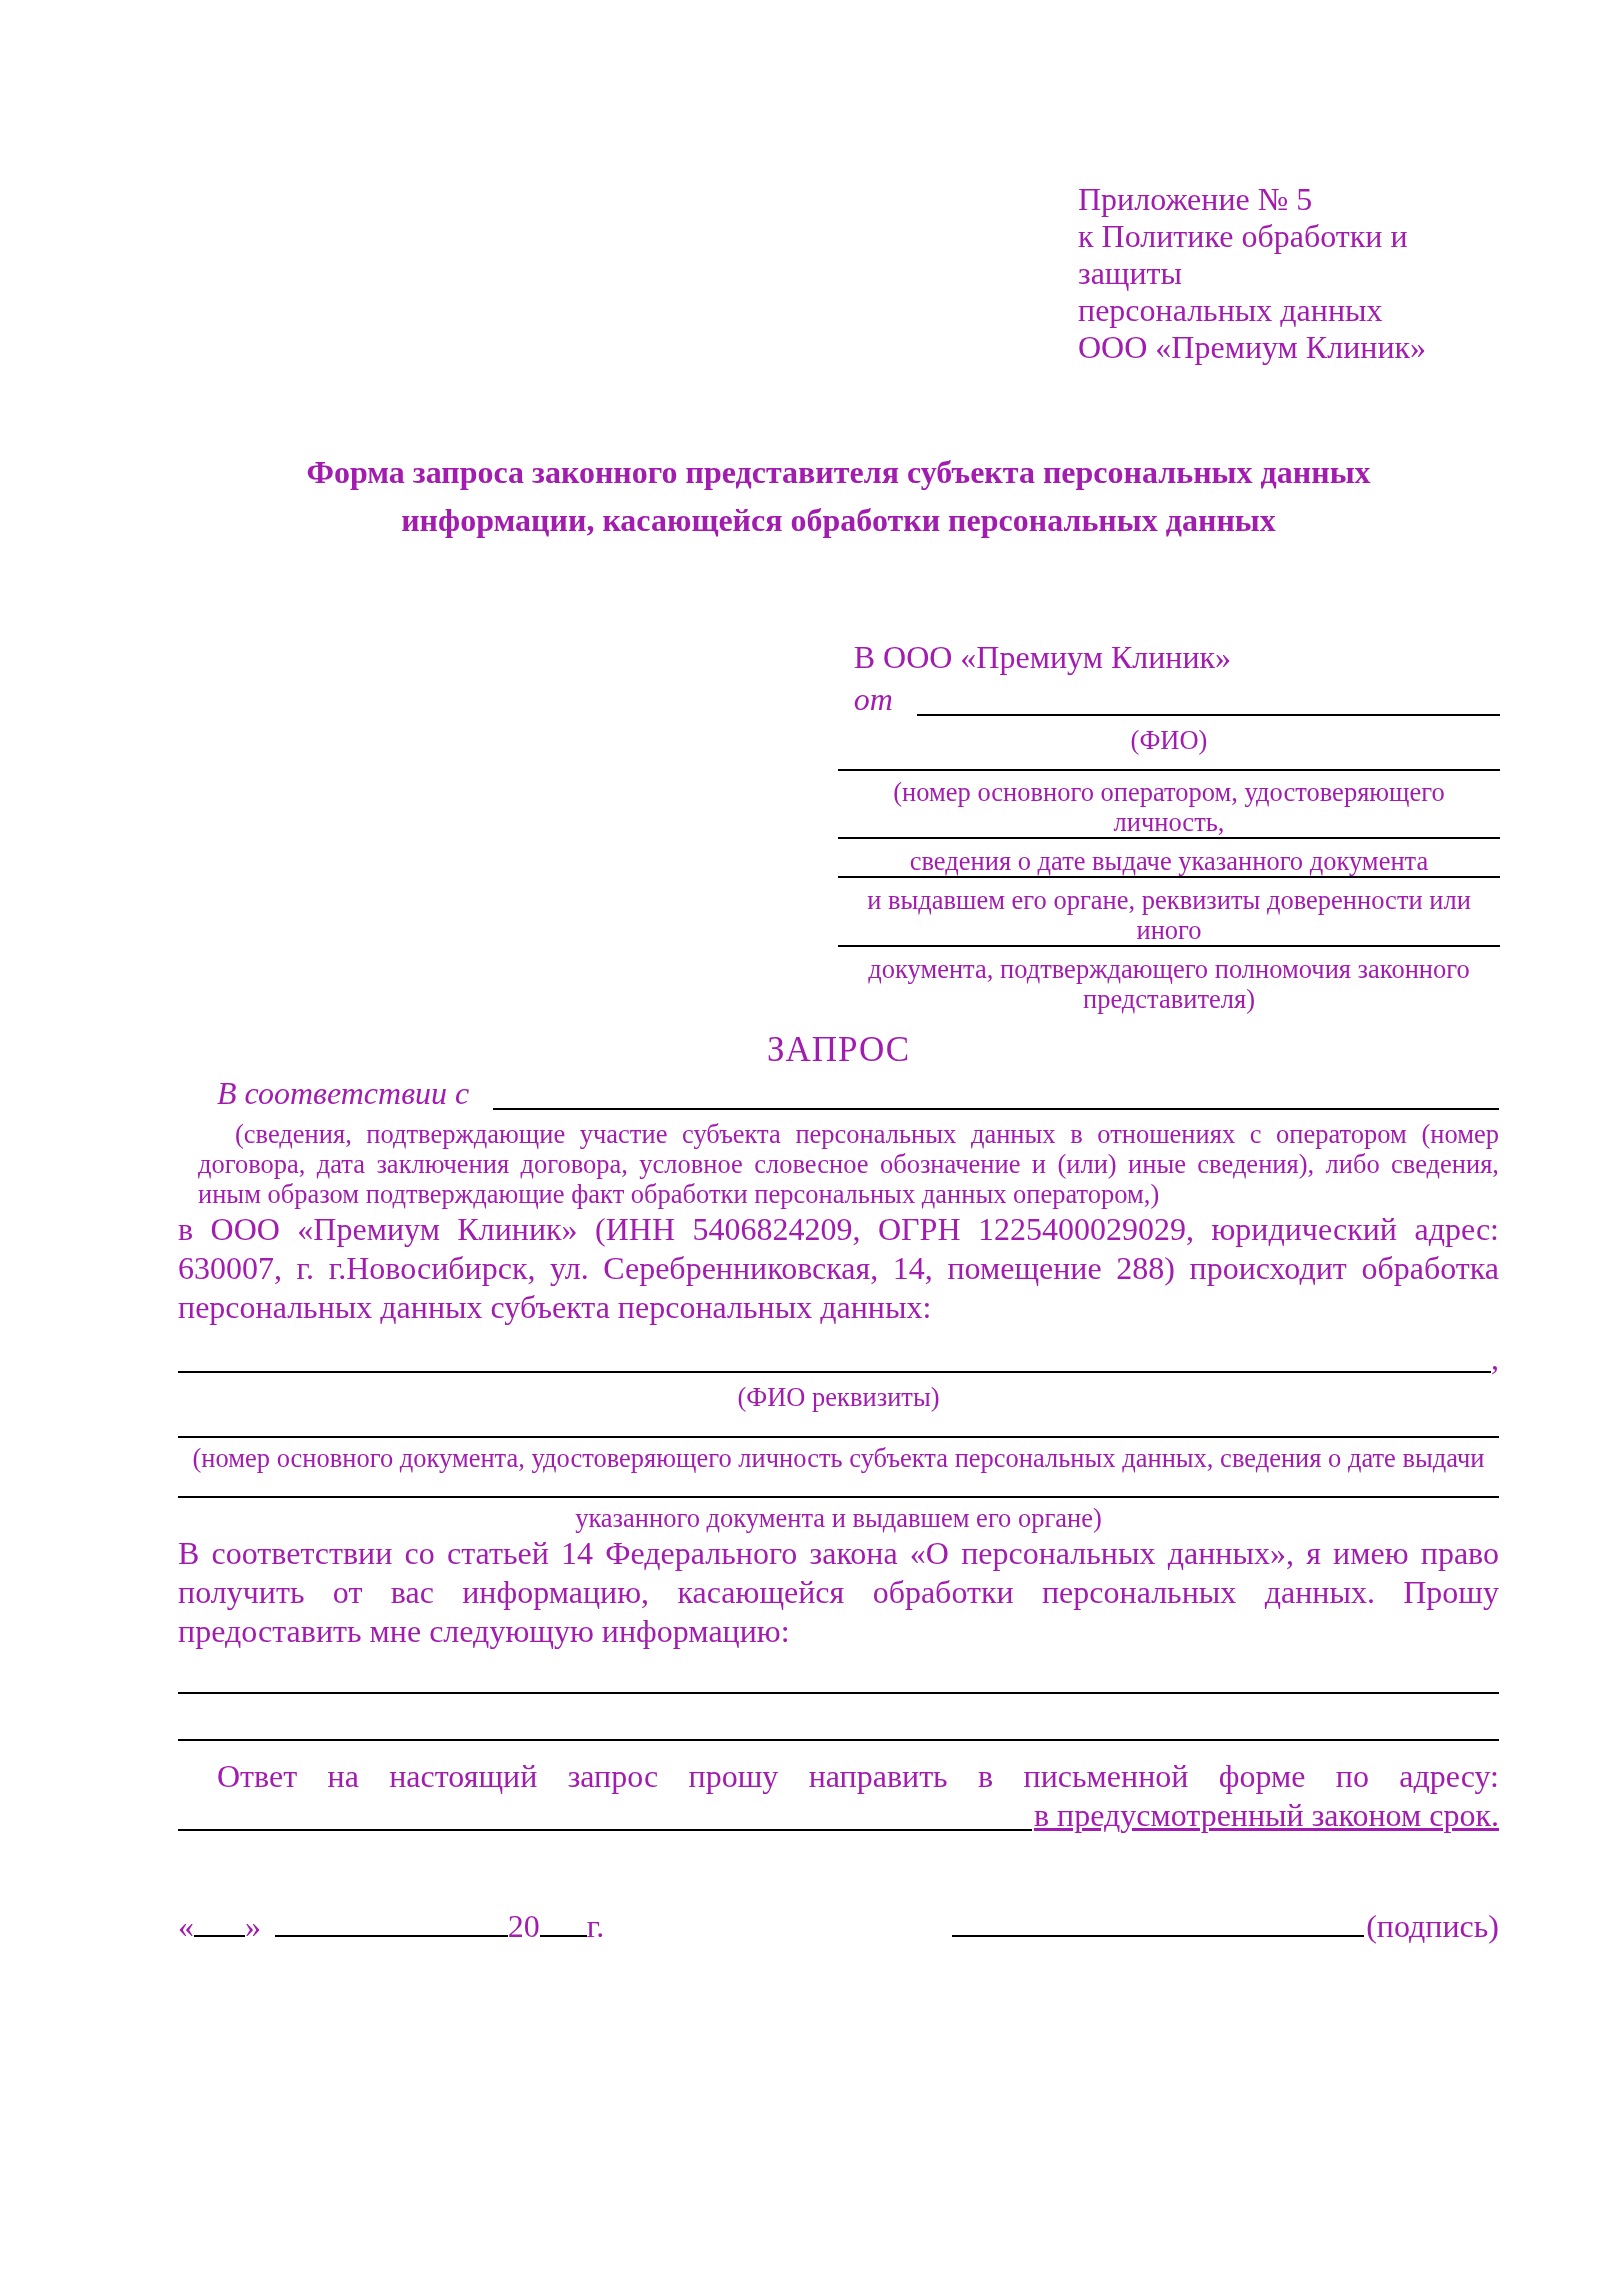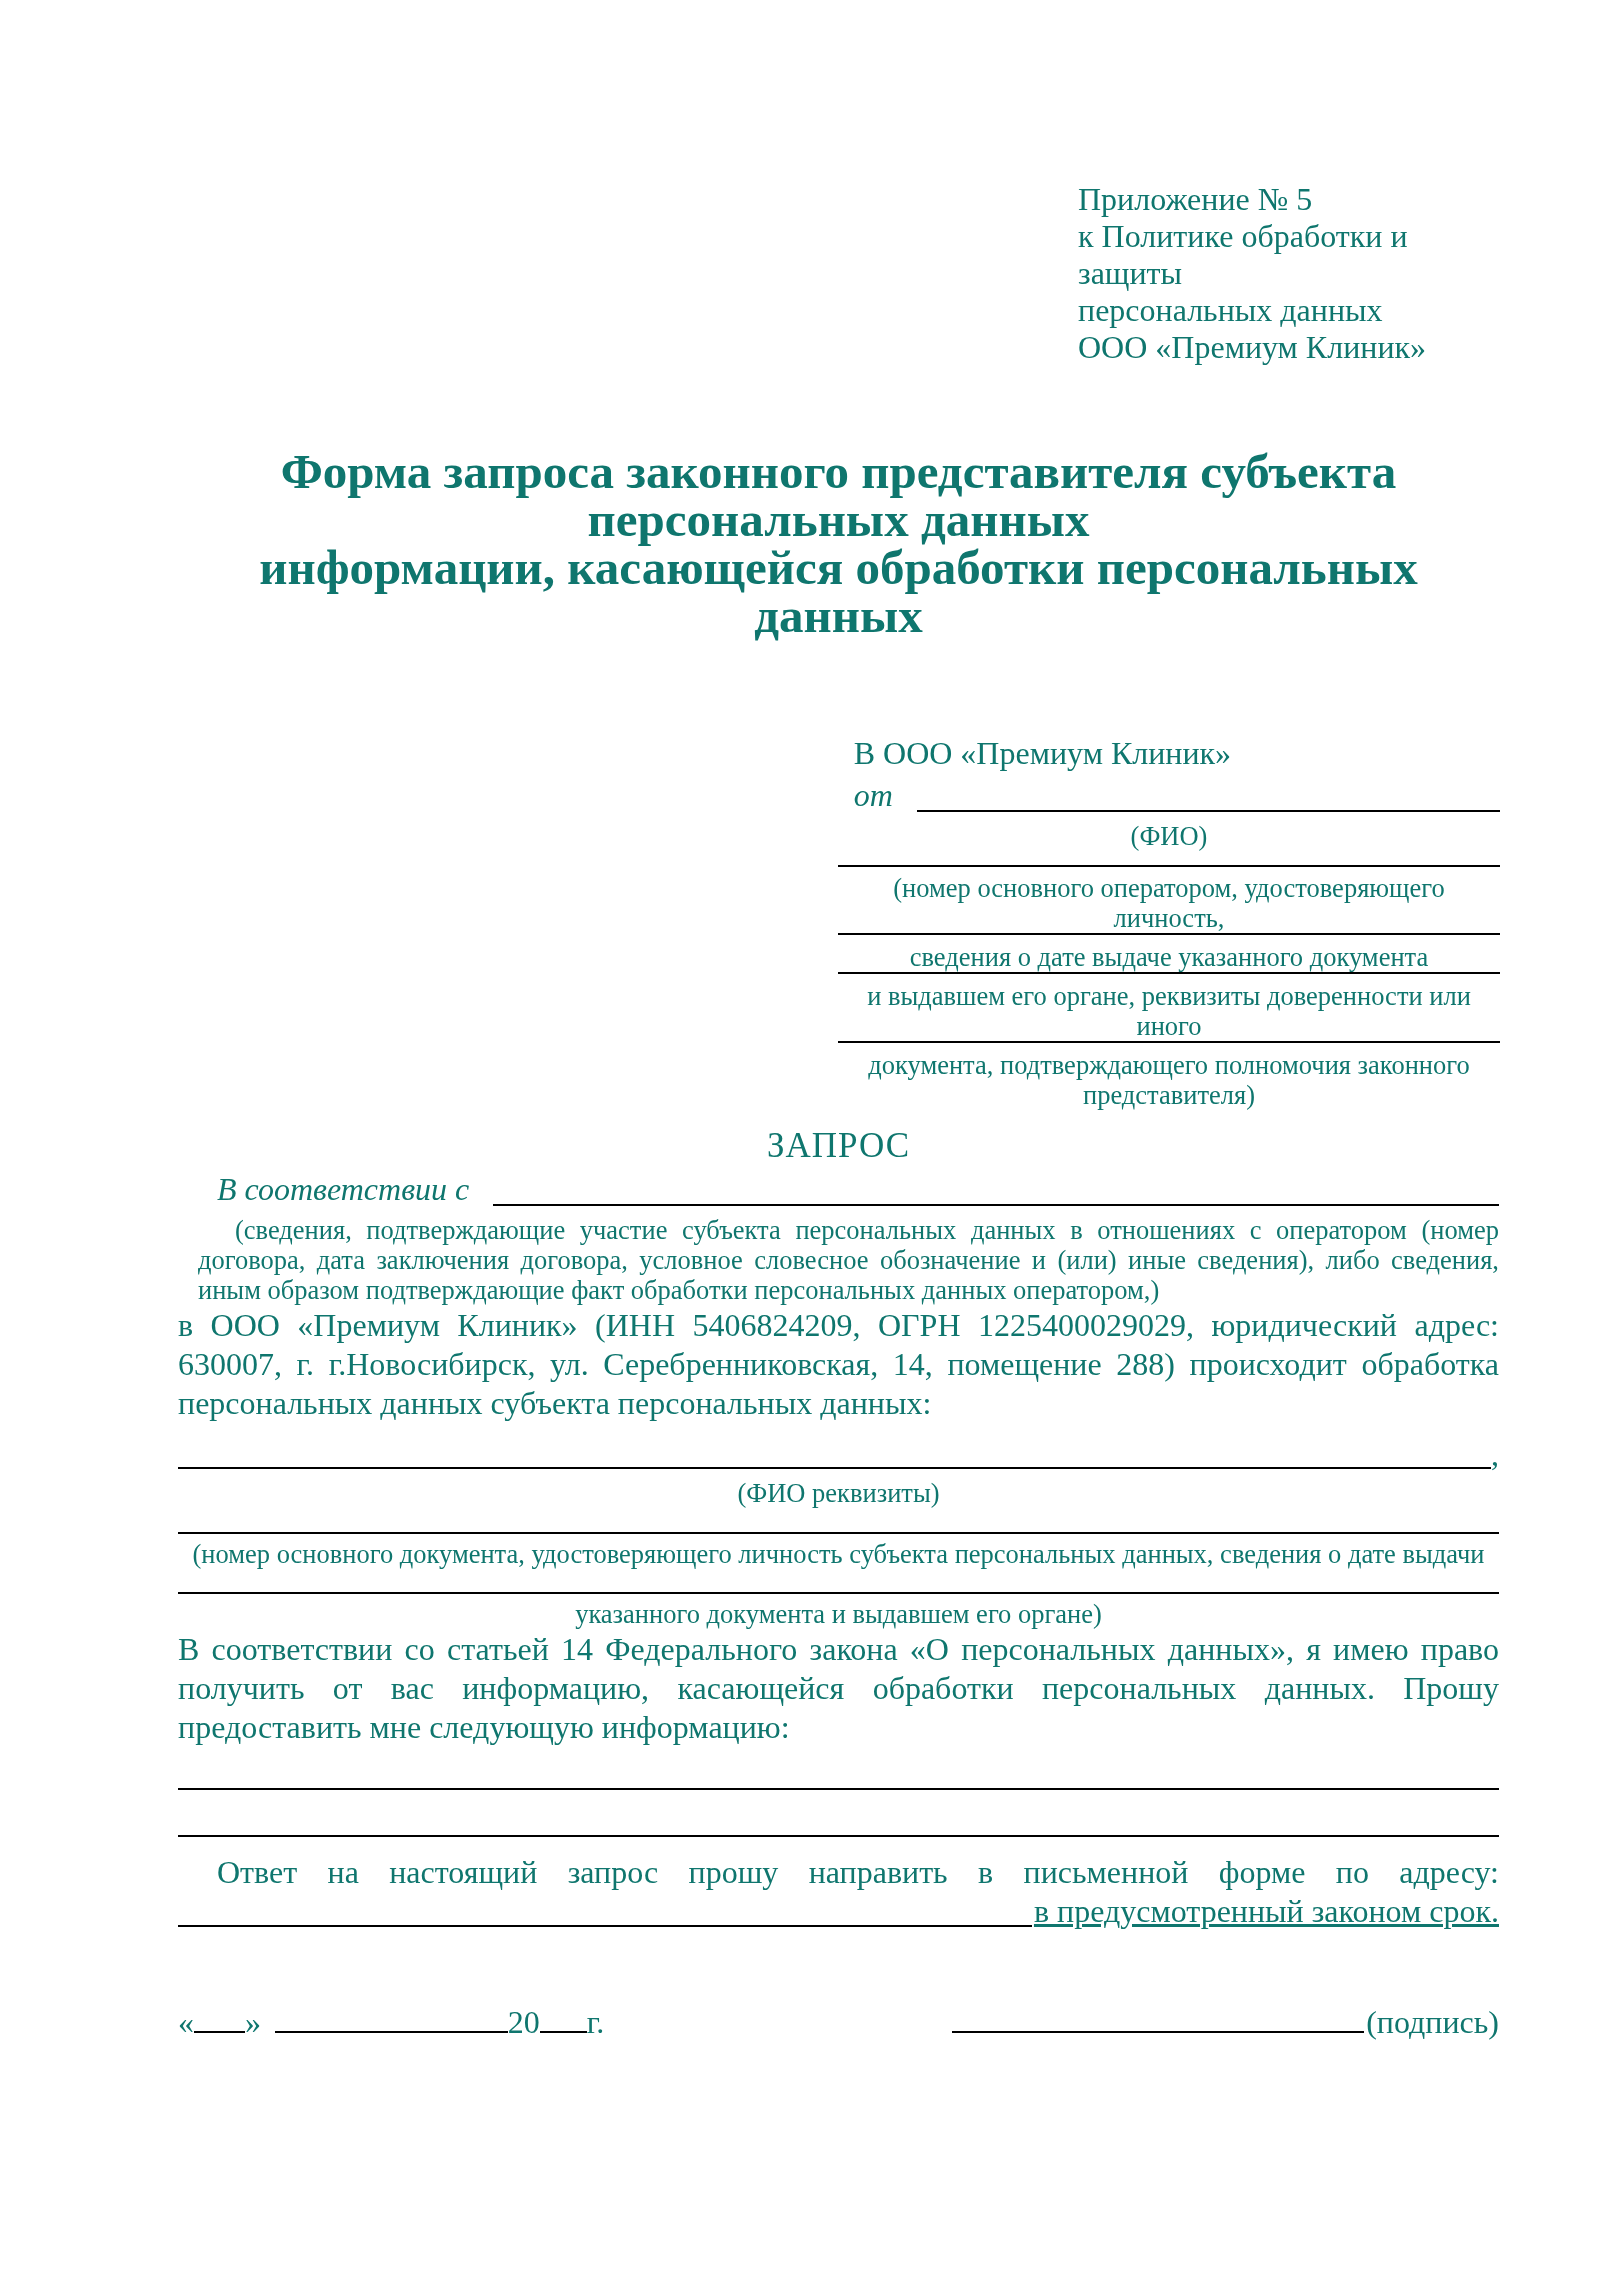--- a/index.html
+++ b/index.html
@@ -1,29 +1,29 @@
 <!DOCTYPE html>
 <html lang="ru"><head>
 <meta charset="utf-8">
 <style>
   html,body{margin:0;padding:0;background:#ffffff;}
   .page{
     position:relative;
     width:1621px;height:2293px;
     margin:0 auto;
     background:#ffffff;
-    color:#0f766e;
+    color:#a21caf;
     font-family:"Liberation Serif","DejaVu Serif",serif;
     font-size:32px;
     box-sizing:border-box;
     padding:181px 122px 0 178px;
     overflow:hidden;
   }
   .hdr{margin-left:900px;line-height:37px;}
-  .doc-title{margin-top:82px;text-align:center;font-weight:bold;font-size:49px;line-height:48px;}
+  .doc-title{margin-top:82px;text-align:center;font-weight:bold;font-size:32px;line-height:48px;}
   .addr{margin-top:92px;margin-left:660px;width:662px;}
   .addr-to{padding-left:15.7px;line-height:42px;}
   .row{display:flex;align-items:flex-end;}
   .uline{border-bottom:2.9px solid #000;}
   .row .uline{flex:1 1 auto;margin-bottom:3.9px;}
   .from-row{padding-left:15.7px;height:42px;}
   .from-label{margin-right:24px;line-height:42px;font-style:italic;}
   .sm{font-size:26.5px;line-height:30px;}
   .cap-c{text-align:center;margin-top:4.9px;}
   .addr-field{}

